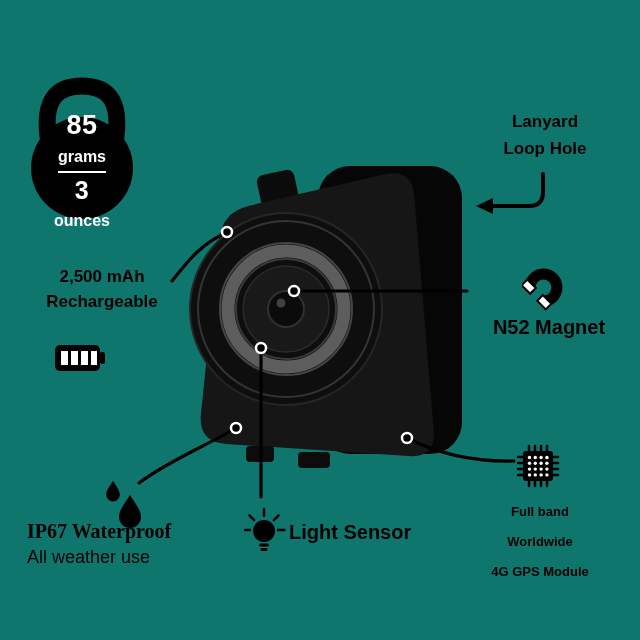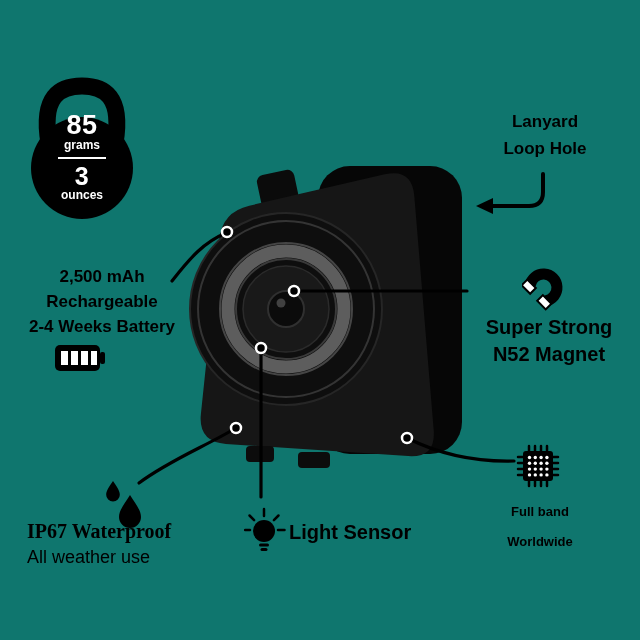--- a/index.html
+++ b/index.html
@@ -23,21 +23,21 @@
   .weight-text {
     position: absolute;
     left: 30px; top: 112px;
     width: 104px;
     text-align: center;
     color: #ffffff;
     line-height: 1;
   }
   .w-big   { font-size: 27px; font-weight: 800; letter-spacing: 0.5px; }
   .w-big2  { font-size: 25px; }
-  .w-small { font-size: 12px; font-weight: 700; margin-top: 0; }
+  .w-small { font-size: 16px; font-weight: 700; margin-top: 10px; }
   .w-divider {
     width: 48px; height: 0;
     border-top: 2px solid #ffffff;
     margin: 6px auto 5px auto;
   }
 
   
   .co { position: absolute; font-weight: 700; color: #000; }
   .co-center { text-align: center; }
 
@@ -136,21 +136,20 @@
   </div>
 
   <div class="co co-center co-lanyard">
     <div>Lanyard</div>
     <div>Loop Hole</div>
   </div>
 
   <div class="co co-center co-battery">
     <div>2,500 mAh</div>
     <div>Rechargeable</div>
-    <div>2-4 Weeks Battery</div>
   </div>
 
   <span class="icon-span" style="left:54px; top:342px;">
     <svg width="52" height="32" viewBox="0 0 52 32">
       <rect x="1" y="3" width="45" height="26" rx="5" fill="#000"></rect>
       <rect x="46" y="10" width="5" height="12" rx="2" fill="#000"></rect>
       <rect x="7" y="9" width="7" height="14" fill="#fff"></rect>
       <rect x="17" y="9" width="7" height="14" fill="#fff"></rect>
       <rect x="27" y="9" width="7" height="14" fill="#fff"></rect>
       <rect x="37" y="9" width="6" height="14" fill="#fff"></rect>
@@ -161,21 +160,20 @@
     <svg width="46" height="46" viewBox="0 0 46 46">
       <g transform="translate(23 20) rotate(45)">
         <path d="M -11 10 A 13.5 13.5 0 1 1 11 10" fill="none" stroke="#000" stroke-width="11"></path>
         <rect x="-17" y="8" width="12" height="8" fill="#fff" stroke="#000" stroke-width="2"></rect>
         <rect x="5" y="8" width="12" height="8" fill="#fff" stroke="#000" stroke-width="2"></rect>
       </g>
     </svg>
   </span>
 
   <div class="co co-center co-magnet">
-    <div>Super Strong</div>
     <div>N52 Magnet</div>
   </div>
 
   <span class="icon-span" style="left:100px; top:474px;">
     <svg width="48" height="56" viewBox="0 0 48 56">
       <g fill="#000">
         <path transform="translate(13 17) scale(0.62)" d="M 0 -16 C 5 -8 11 -1 11 6 A 11 11 0 1 1 -11 6 C -11 -1 -5 -8 0 -16 Z"></path>
         <path transform="translate(30 37)" d="M 0 -16 C 5 -8 11 -1 11 6 A 11 11 0 1 1 -11 6 C -11 -1 -5 -8 0 -16 Z"></path>
       </g>
     </svg>
@@ -239,15 +237,16 @@
           <circle cx="21.3" cy="32.9" r="1.7"></circle>
           <circle cx="27.1" cy="32.9" r="1.7"></circle>
           <circle cx="32.9" cy="32.9" r="1.7"></circle>
       </g>
     </svg>
   </span>
 
   <div class="co co-center co-gps">
     <div>Full band</div>
     <div>Worldwide</div>
+    <div>4G GPS Module</div>
   </div>
 
 </div>
 
 </body></html>

